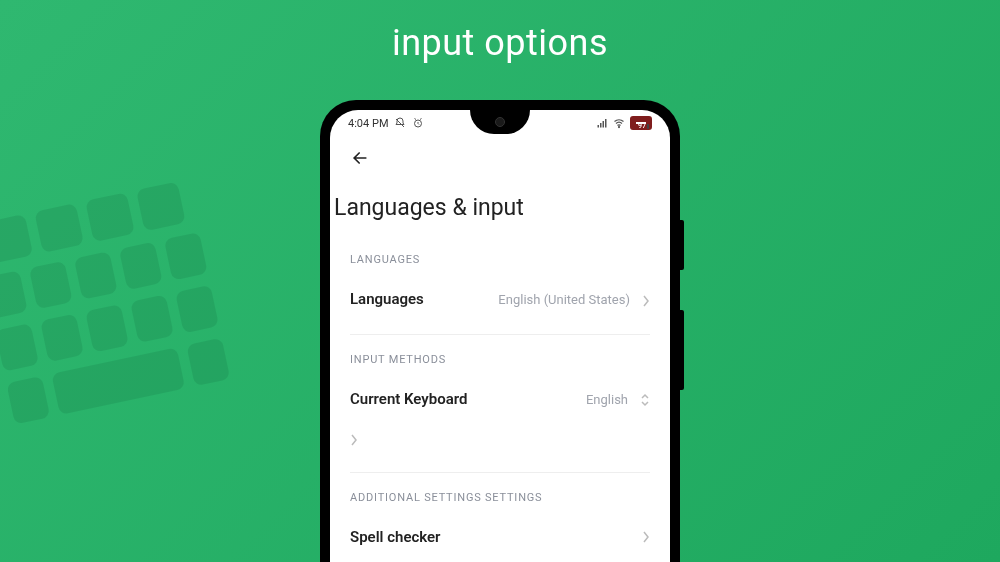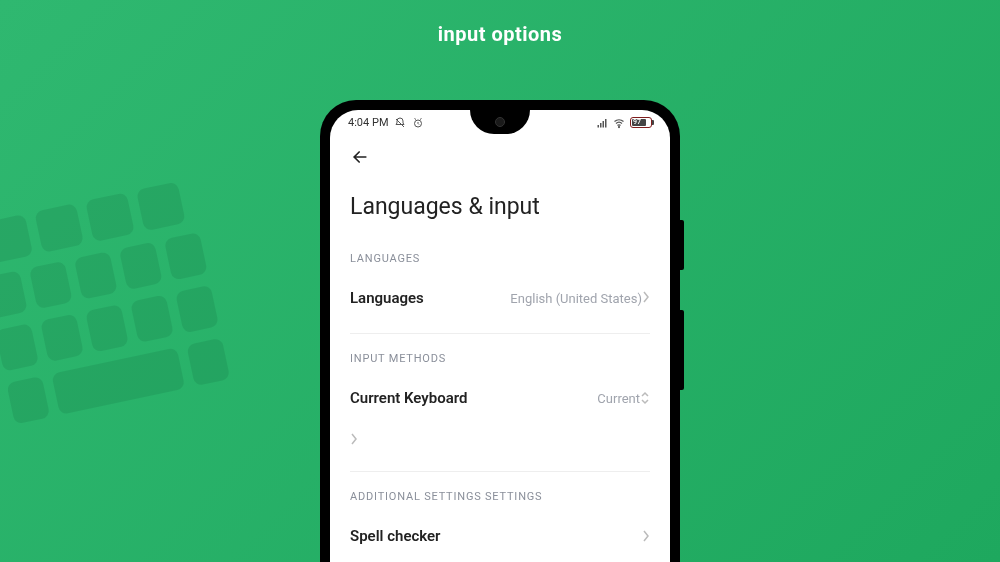--- a/index.html
+++ b/index.html
@@ -60,22 +60,22 @@
       padding-top: 22px;
     }
     
     .heading .line1 {
       font-size: 26px;
       font-weight: 400;
       letter-spacing: 0.5px;
     }
     
     .heading .line2 {
-      font-size: 20px;
-      font-weight: 700;
+      font-size: 36px;
+      font-weight: 400;
       letter-spacing: 0.5px;
     }
     
     
     .phone {
       position: absolute;
       left: 50%;
       top: 100px;
       transform: translateX(-50%);
       width: 360px;
@@ -157,21 +157,21 @@
     
     .icon-small svg {
       width: 12px;
       height: 12px;
       display: block;
     }
     
     .battery {
       display: flex;
       align-items: center;
-      border: 1px solid #7f1d1d;
+      border: 6px solid #7f1d1d;
       border-radius: 3px;
       width: 22px;
       height: 11px;
       padding: 1px;
       position: relative;
     }
     
     .battery::after {
       content: '';
       position: absolute;
@@ -207,21 +207,21 @@
     .back-arrow svg {
       width: 20px;
       height: 20px;
     }
     
     
     .page-title {
       font-size: 23px;
       font-weight: 400;
       color: #222;
-      padding: 12px 20px 22px;
+      padding: 12px 4px 22px;
     }
     
     
     .section {
       padding: 0 20px;
     }
     
     .section-header {
       font-size: 11px;
       letter-spacing: 0.8px;
@@ -237,22 +237,22 @@
     }
     
     .setting-label {
       font-size: 15px;
       font-weight: 600;
       color: #222;
     }
     
     .setting-value-wrap {
       display: flex;
-      align-items: flex-start;
-      gap: 0;
+      align-items: flex-end;
+      gap: 12px;
       color: #a0a4ad;
       font-size: 13px;
     }
     
     .chevron svg {
       width: 8px;
       height: 12px;
       display: block;
     }
     
@@ -378,21 +378,21 @@
       </div>
     </div>
 
     <div class="divider"></div>
 
     <div class="section">
       <div class="section-header">INPUT METHODS</div>
       <div class="setting-row">
         <span class="setting-label">Current Keyboard</span>
         <span class="setting-value-wrap">
-          <span>Current</span>
+          <span>English</span>
           <span class="sort-icon">
             <svg viewBox="0 0 10 14" fill="none" stroke="#bbb" stroke-width="1.5">
                 <path d="M2 5l3-3 3 3M2 9l3 3 3-3"></path>
               </svg>
           </span>
         </span>
       </div>
       <div class="setting-row">
         <span class="setting-value-wrap">
           <span class="chevron">

